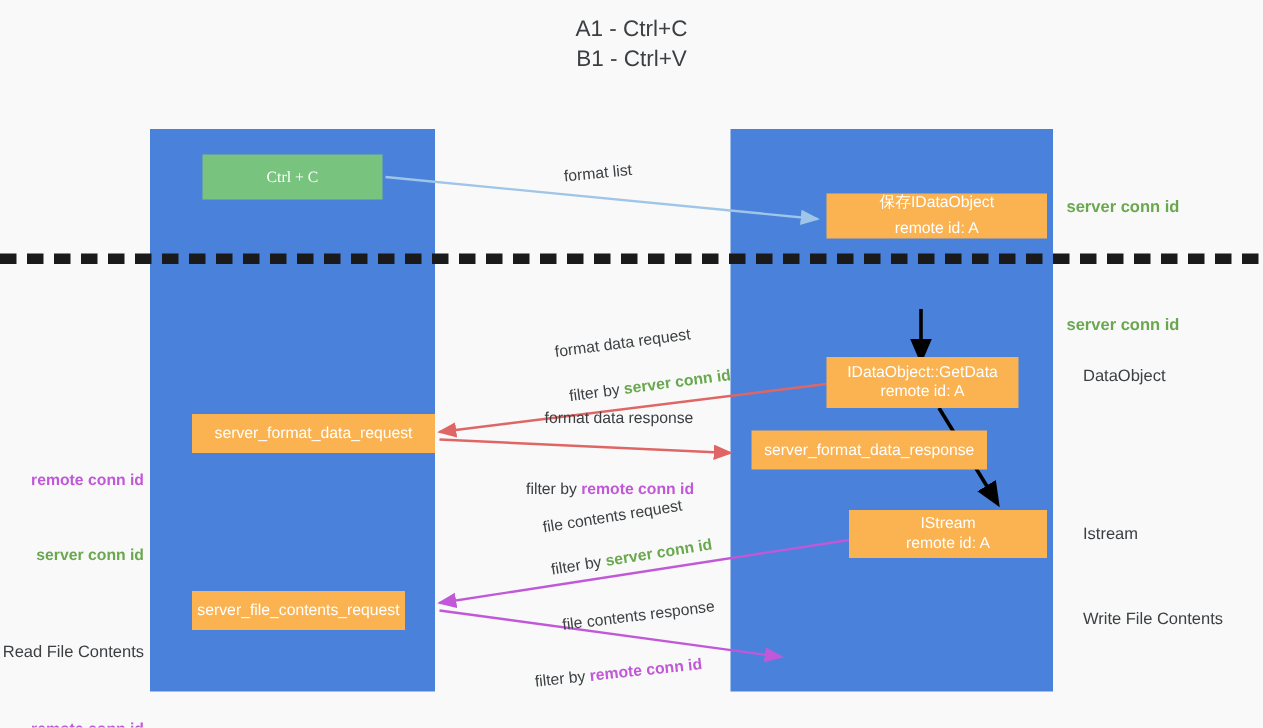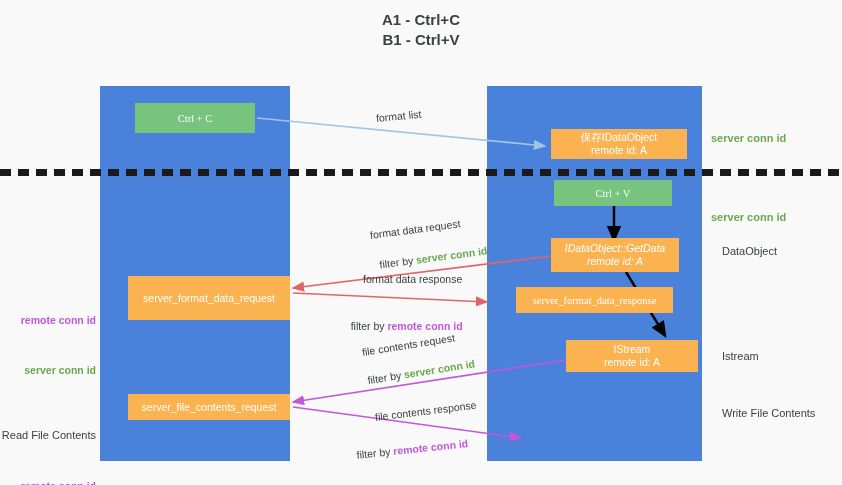--- a/index.html
+++ b/index.html
@@ -27,21 +27,20 @@
   }
   .title {
     position: absolute;
     left: 0; top: 10px;
     width: 842px;
     text-align: center;
     font-size: 15px;
     line-height: 20px;
     color: #3c4043;
     white-space: pre;
-    font-weight: bold;
   }
   .col-head {
     position: absolute;
     text-align: center;
     font-size: 11.5px;
     line-height: 14px;
     color: #3c4043;
     white-space: pre;
   }
   .lane {
@@ -147,43 +146,40 @@
   </svg>
 
   <svg class="dashrow" viewBox="0 0 842 9">
     <line x1="0" y1="4.5" x2="842" y2="4.5" stroke="#1a1a1a" stroke-width="7" stroke-dasharray="11 7"></line>
   </svg>
 
   <div class="node green" style="left:135px; top:103px; width:120px; height:30px;">
     <span>Ctrl + C</span>
   </div>
 
-  <div class="node orange" style="left:128px; top:276px; width:162px; height:44px;">
+  <div class="node orange" style="left:128px; top:276px; width:162px; height:26px;">
     <span>server_format_data_request</span>
   </div>
 
-  <div class="node orange" style="left:128px; top:394px; width:162px; height:26px;">
+  <div class="node orange" style="left:128px; top:394px; width:142px; height:26px;">
     <span>server_file_contents_request</span>
   </div>
 
-  <div class="node orange" style="left:551px; top:129px; width:136px; height:30px;">
+  <div class="node orange" style="left:551px; top:129px; width:147px; height:30px;justify-content:space-between;">
     <span>保存IDataObject</span>
     <span>remote id: A</span>
   </div>
 
-  <div class="node green" style="left:554px; top:180px; width:118px; height:26px;">
-    <span>Ctrl + V</span>
-  </div>
-
-  <div class="node orange" style="left:551px; top:238px; width:128px; height:34px;font-style:italic;">
+
+  <div class="node orange" style="left:551px; top:238px; width:128px; height:34px;">
     <span>IDataObject::GetData</span>
     <span>remote id: A</span>
   </div>
 
-  <div class="node orange" style="left:516px; top:287px; width:157px; height:26px;font-family:Liberation Serif, serif;">
+  <div class="node orange" style="left:501px; top:287px; width:157px; height:26px;">
     <span>server_format_data_response</span>
   </div>
 
   <div class="node orange" style="left:566px; top:340px; width:132px; height:32px;">
     <span>IStream</span>
     <span>remote id: A</span>
   </div>
 
 
   <div class="lbl rot-b" style="left:376px; top:111px;">format list</div>

